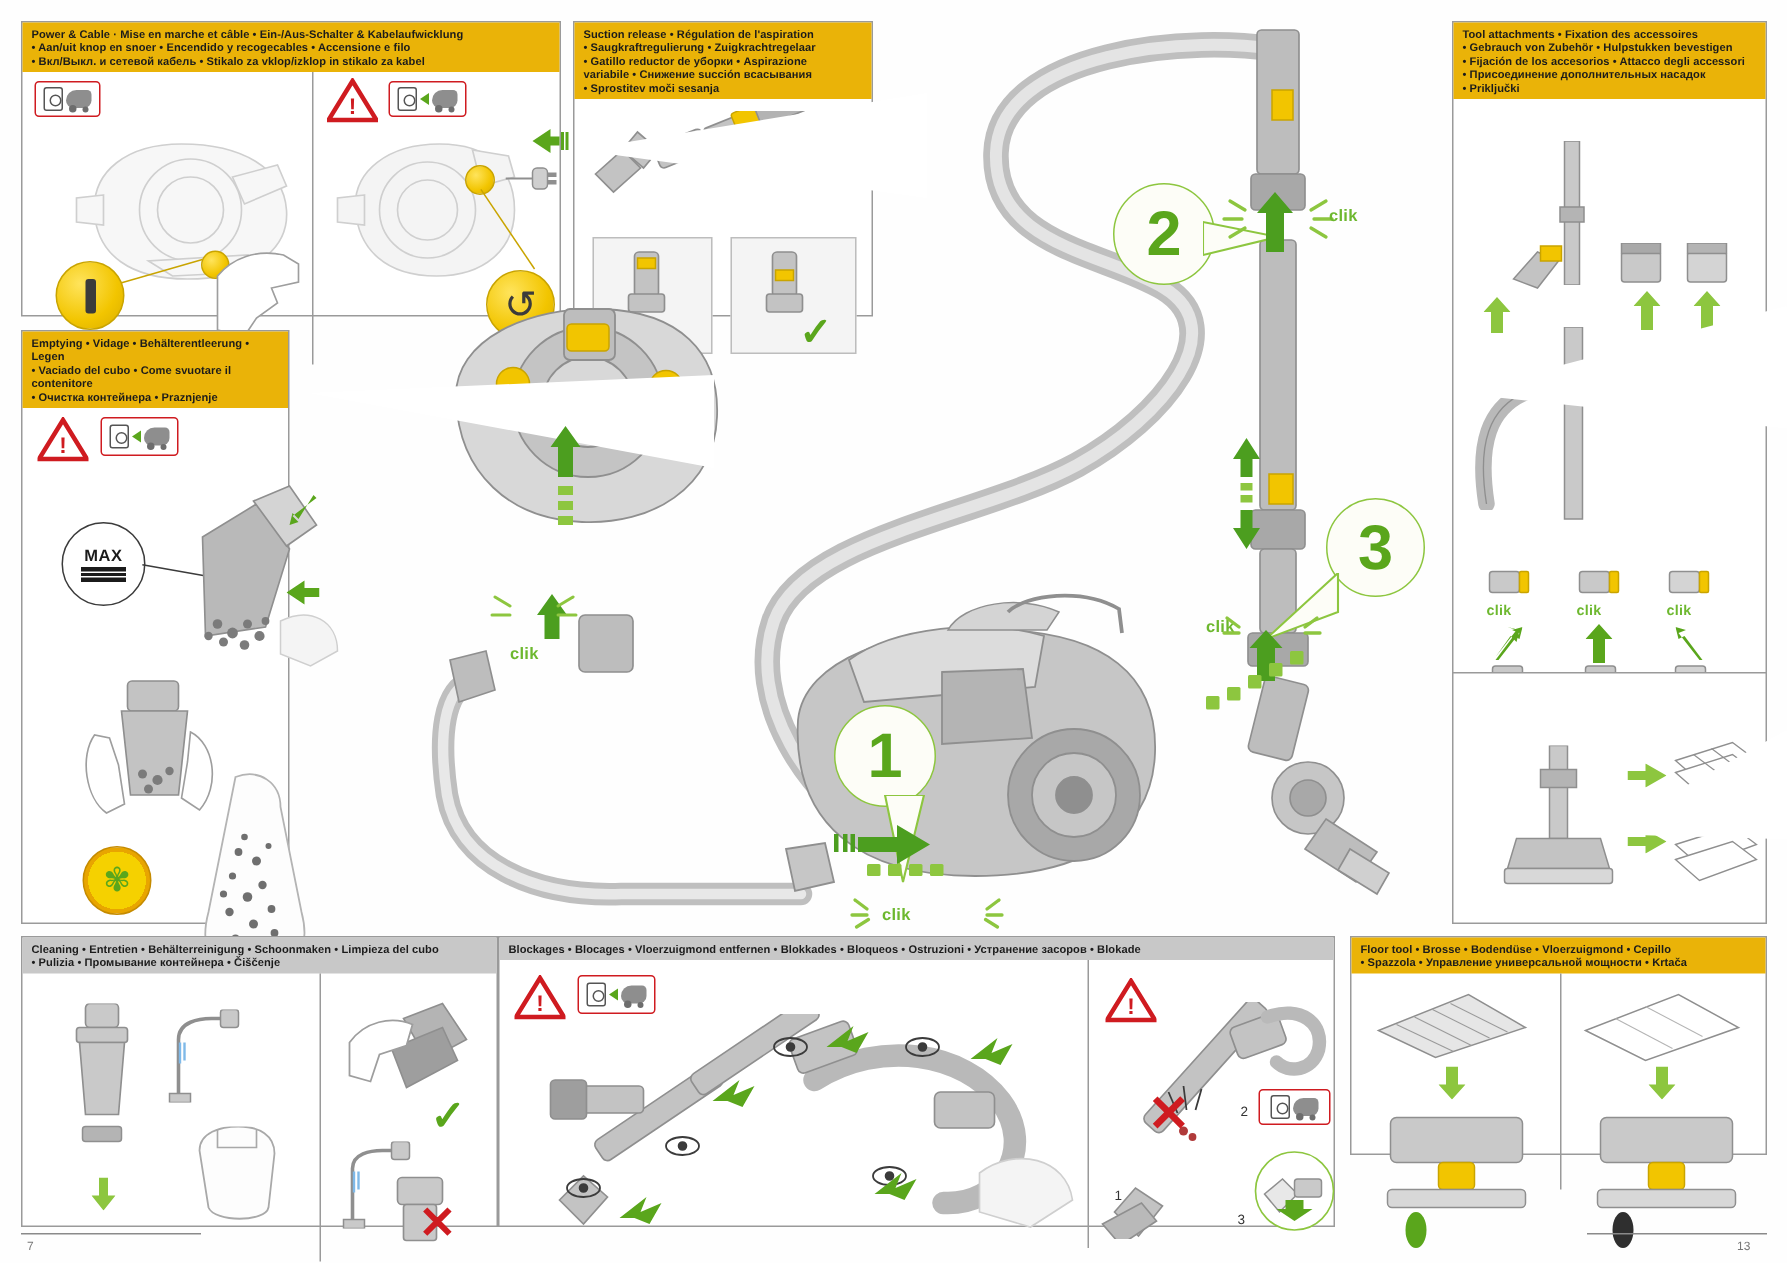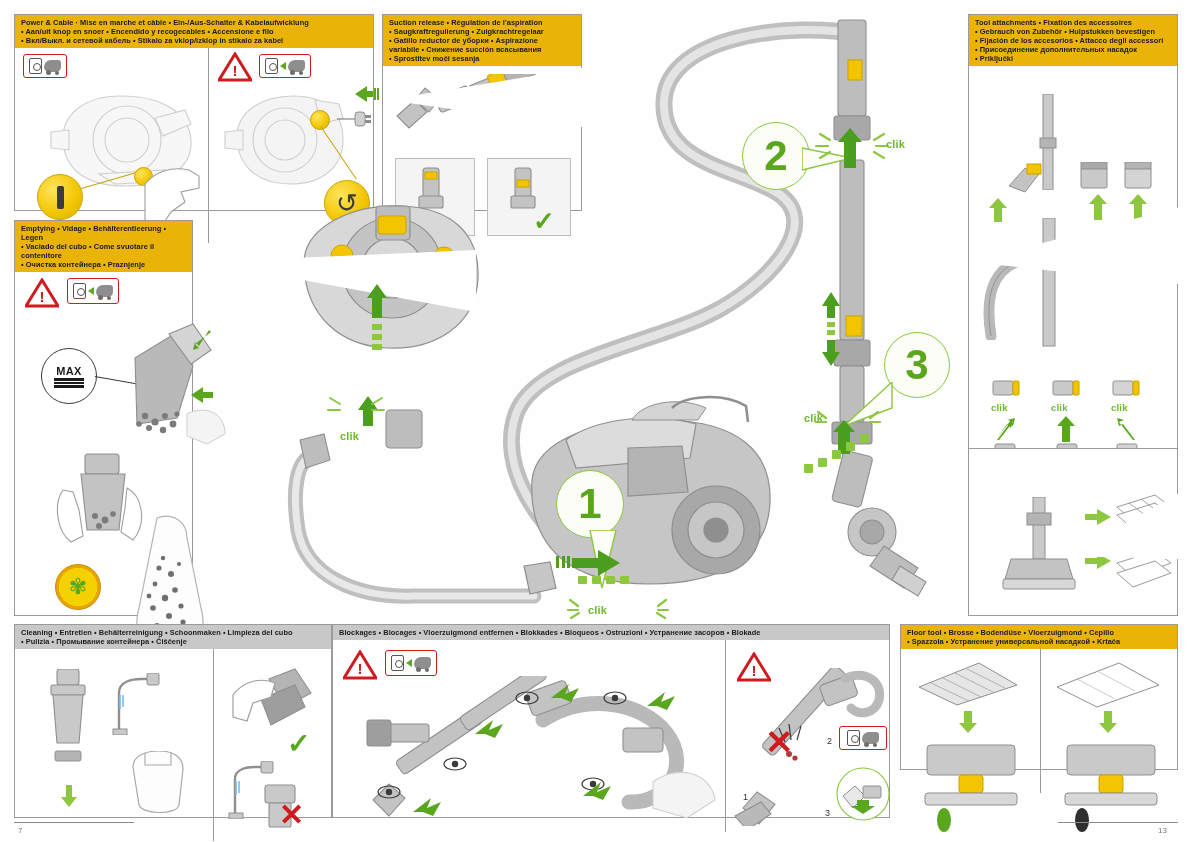--- a/index.html
+++ b/index.html
@@ -641,21 +641,21 @@
         <rect x="28" y="20" width="18" height="12" rx="2" fill="#c9c9c9"></rect>
       </g>
       <polygon points="28,48 16,40 22,40 22,34 34,34 34,40 40,40" fill="#5aa61c"></polygon>
     </svg>
   </div>
 </div>
 
 <div class="panel" style="left:900px; top:624px; width:278px; height:146px;">
   <div class="panel-head head-yellow">
     <div>Floor tool  •  Brosse  •  Bodendüse  •  Vloerzuigmond  •  Cepillo</div>
-    <div>• Spazzola • Устранение универсальной насадкой • Krtača</div>
+    <div>• Spazzola • Управление универсальной мощности • Krtača</div>
   </div>
   <div class="panel-body">
     <div class="divider-v" style="left:139px;"></div>
 
     <svg style="position:absolute;left:14px;top:12px;" width="106" height="46" viewBox="0 0 106 46">
       <path d="M4 26 L64 2 L102 24 L42 44Z" fill="#e6e6e6" stroke="#8f8f8f" stroke-width="1"></path>
       <g stroke="#9a9a9a" stroke-width="0.7">
         <line x1="16" y1="22" x2="54" y2="40"></line>
           <line x1="28" y1="17" x2="66" y2="36"></line>
         <line x1="40" y1="12" x2="78" y2="31"></line>

